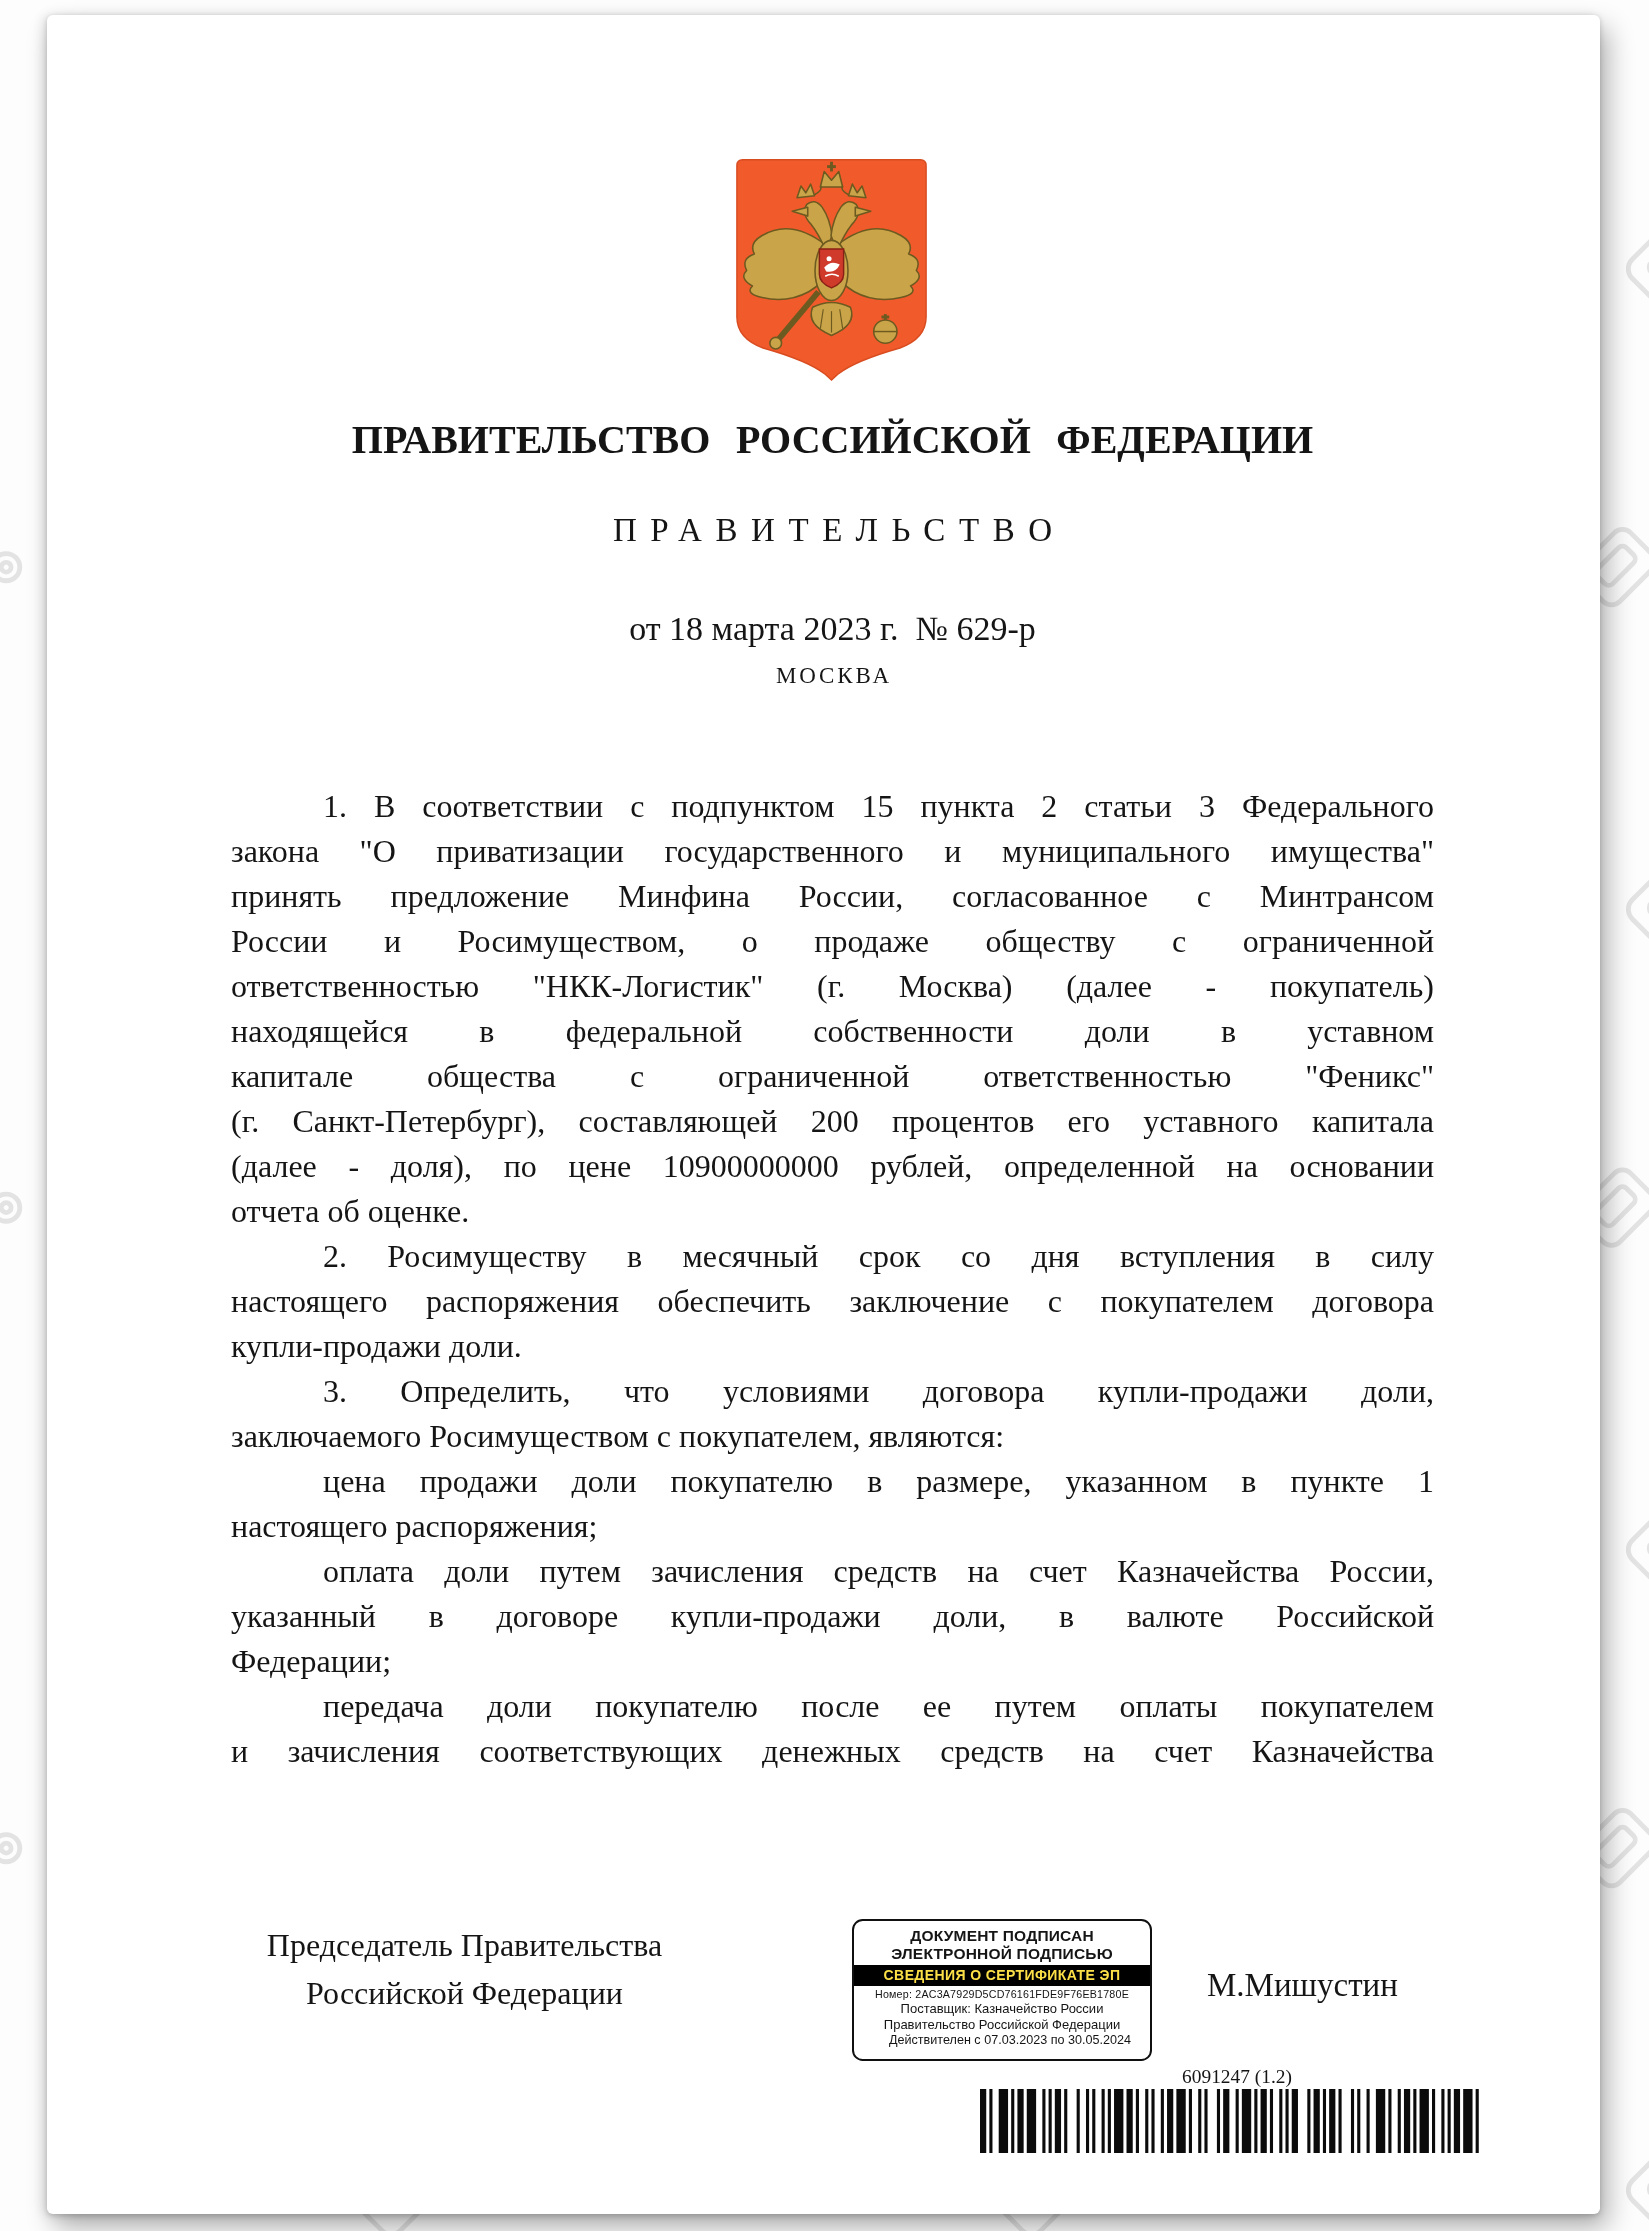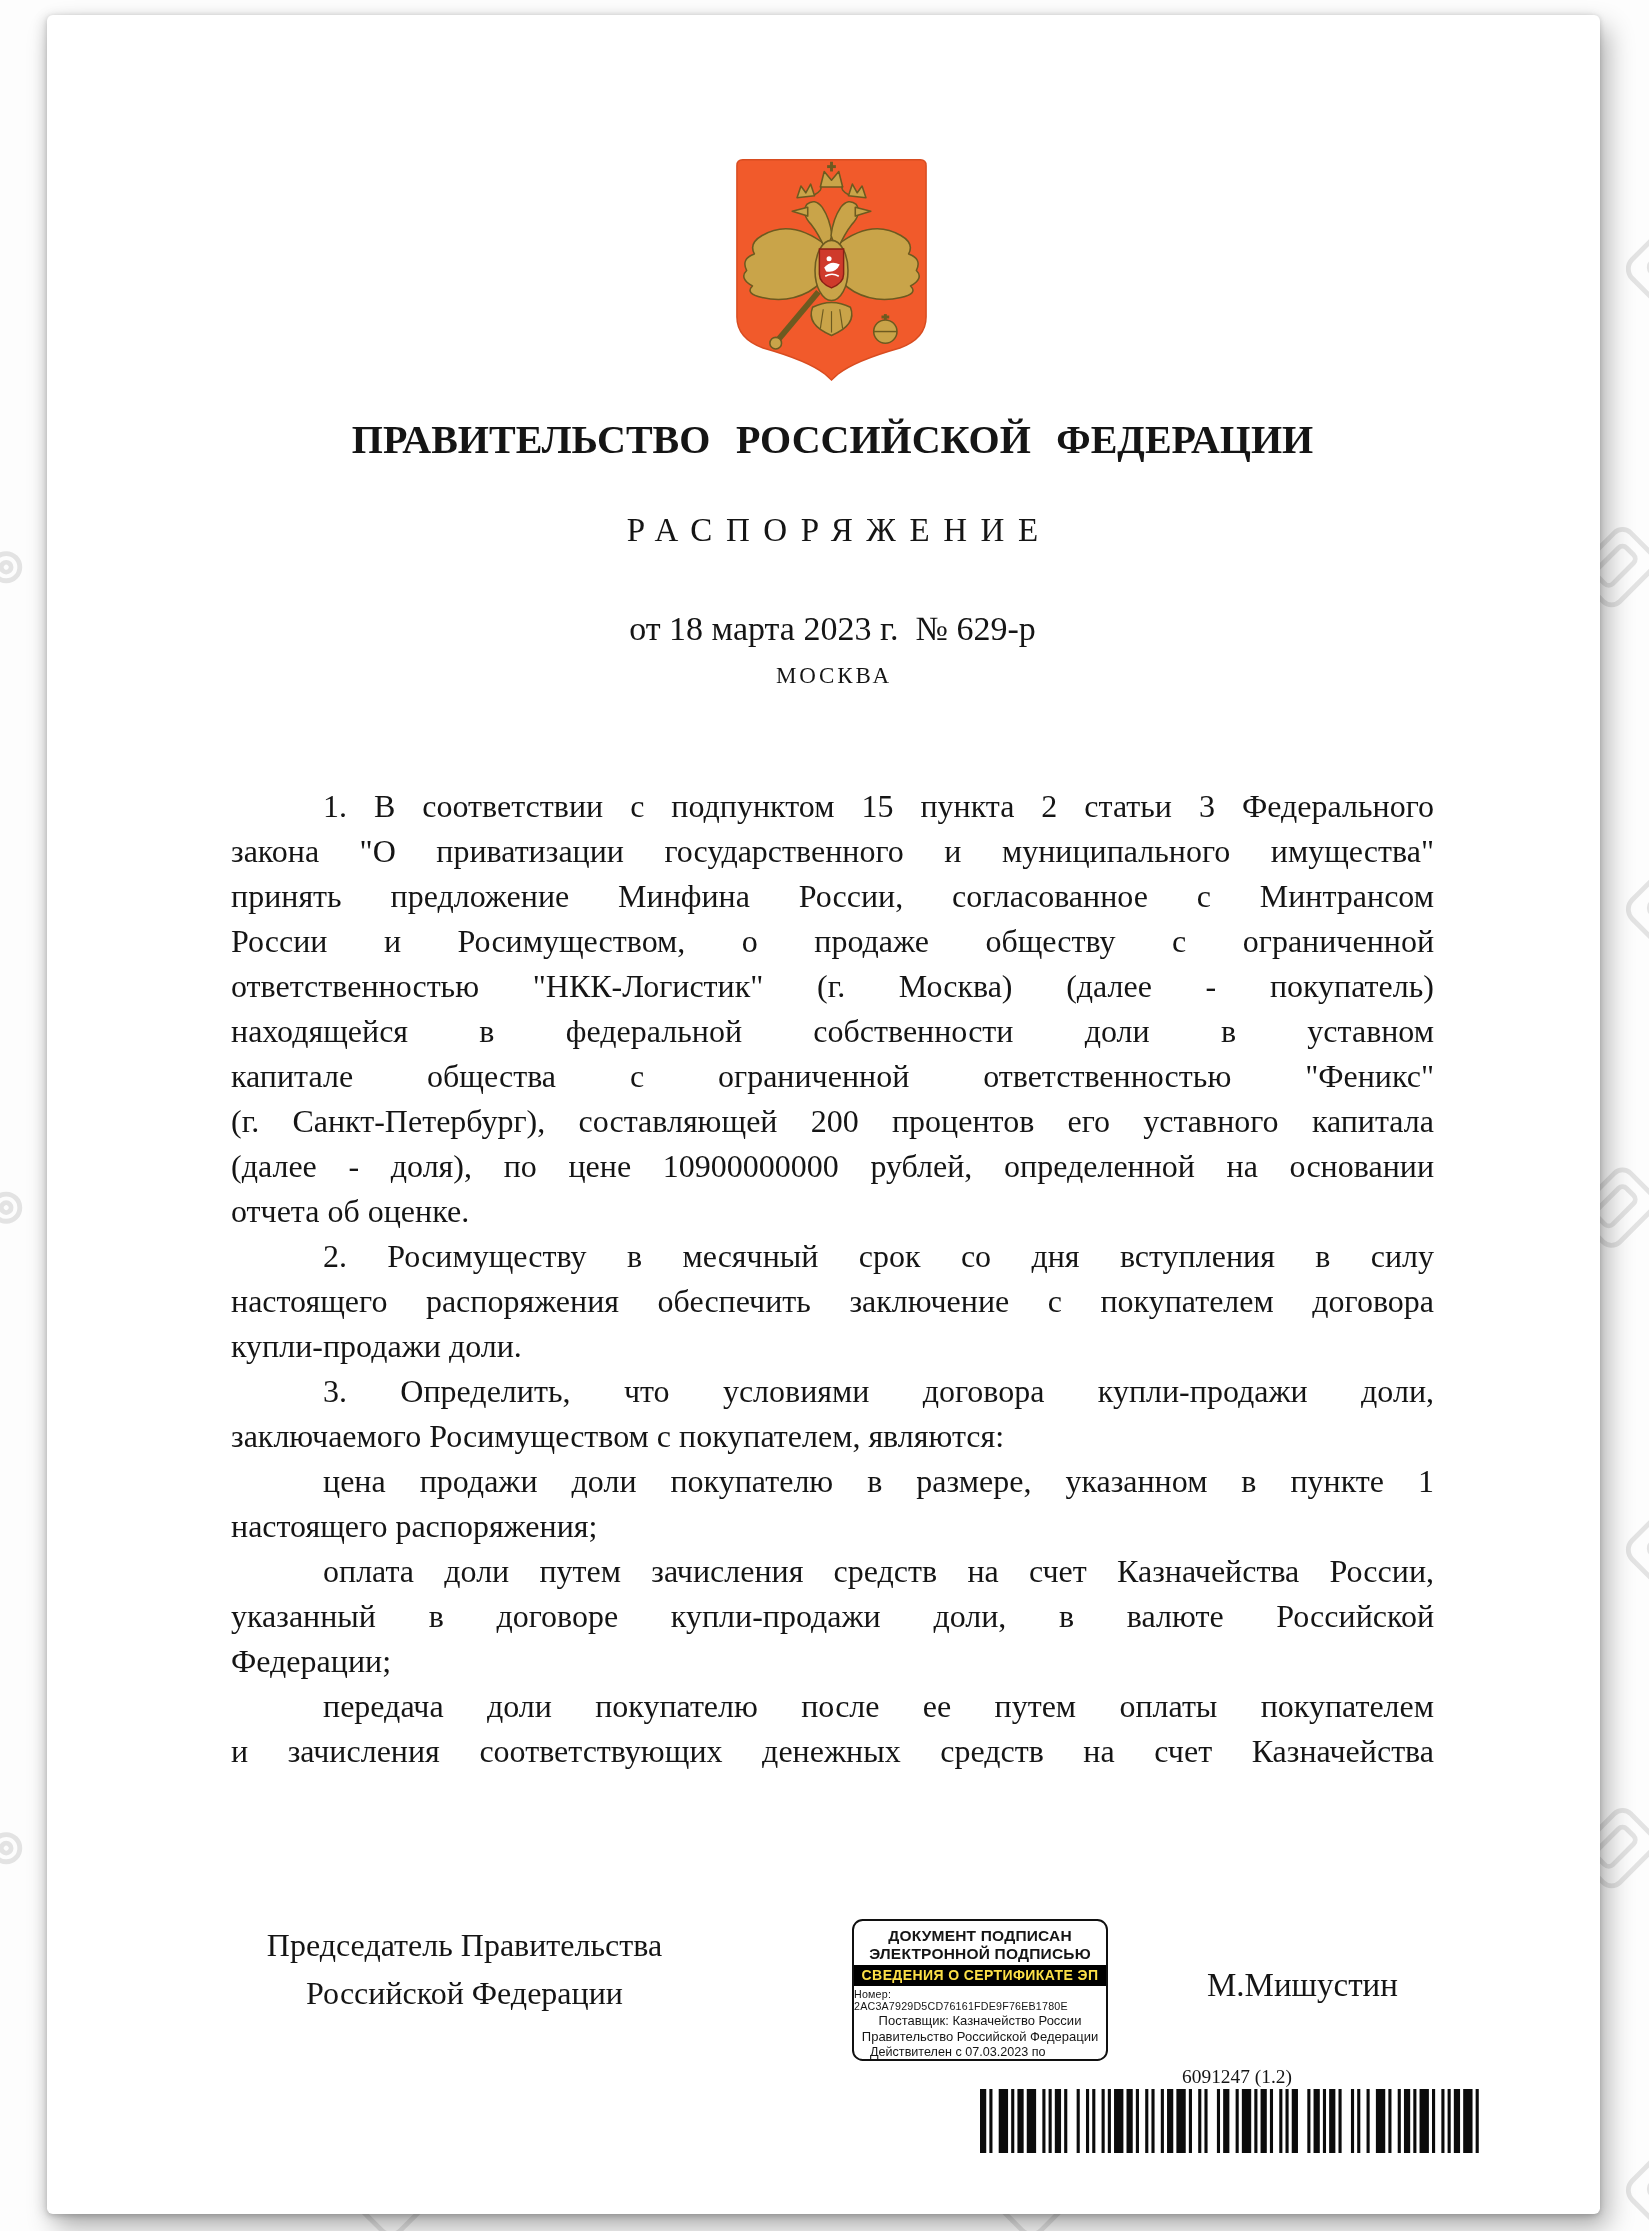--- a/index.html
+++ b/index.html
@@ -45,21 +45,21 @@
   .body-line.last{text-align-last:left;}
   .signature{
     position:absolute;left:136px;top:1906px;width:563px;
     text-align:center;font-size:32px;line-height:48px;
   }
   .signer-name{
     position:absolute;left:1160px;top:1952px;width:291px;
     font-size:33px;white-space:nowrap;
   }
   .stamp{
-    position:absolute;left:805px;top:1904px;width:256px;height:142px;
+    position:absolute;left:805px;top:1904px;width:300px;height:142px;
     border:2.9px solid #101010;border-radius:10.7px;background:#fff;
     font-family:"Liberation Sans", sans-serif;
     display:flex;flex-direction:column;align-items:center;
     overflow:hidden;box-sizing:border-box;
   }
   .stamp-line1{font-size:15.5px;font-weight:bold;margin-top:6.8px;letter-spacing:0.2px;}
   .stamp-line2{font-size:15.5px;font-weight:bold;letter-spacing:0.2px;}
   .stamp-bar{
     width:100%;background:#000;color:#fde047;text-align:center;
     font-size:14px;font-weight:bold;letter-spacing:0.4px;
@@ -189,21 +189,21 @@
 
     <g>
       <path d="M91 98 H116 V124 Q116 133 103.5 138 Q91 133 91 124 Z" fill="#cf3a2b" stroke="#8a1f16" stroke-width="1.5"></path>
       <circle cx="101" cy="108" r="2.6" fill="#ffffff" stroke="none"></circle>
       <path d="M96 117 Q103 109 112 114 Q108 123 98 121 Z" fill="#ffffff" stroke="none"></path>
       <path d="M97 126 Q104 122 111 126" fill="none" stroke="#ffffff" stroke-width="1.6"></path>
     </g>
   </svg>
 
   <div class="doc-title">ПРАВИТЕЛЬСТВО РОССИЙСКОЙ ФЕДЕРАЦИИ</div>
-  <div class="doc-type">РАСПОРЯЖЕНИЕ</div>
+  <div class="doc-type">ПРАВИТЕЛЬСТВО</div>
   <div class="doc-date">от 18 марта 2023 г. № 629-р</div>
   <div class="doc-city">МОСКВА</div>
 
   <div class="doc-body" id="doc-body">
       <div class="body-line first">1. В соответствии с подпунктом 15 пункта 2 статьи 3 Федерального</div>
       <div class="body-line">закона "О приватизации государственного и муниципального имущества"</div>
       <div class="body-line">принять предложение Минфина России, согласованное с Минтрансом</div>
       <div class="body-line">России и Росимуществом, о продаже обществу с ограниченной</div>
       <div class="body-line">ответственностью "НКК-Логистик" (г. Москва) (далее - покупатель)</div>
       <div class="body-line">находящейся в федеральной собственности доли в уставном</div>

